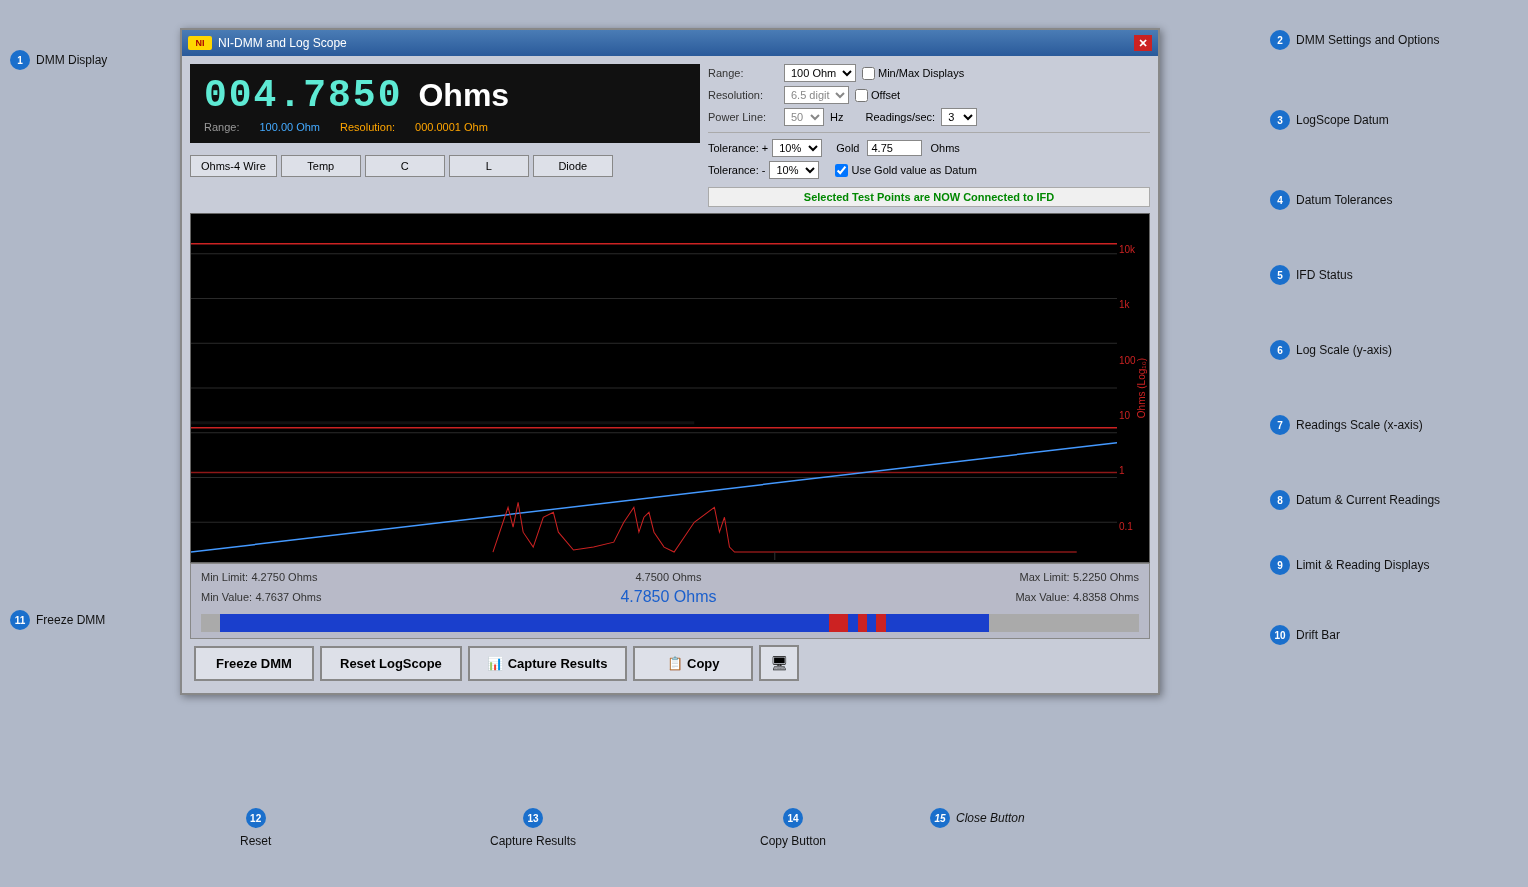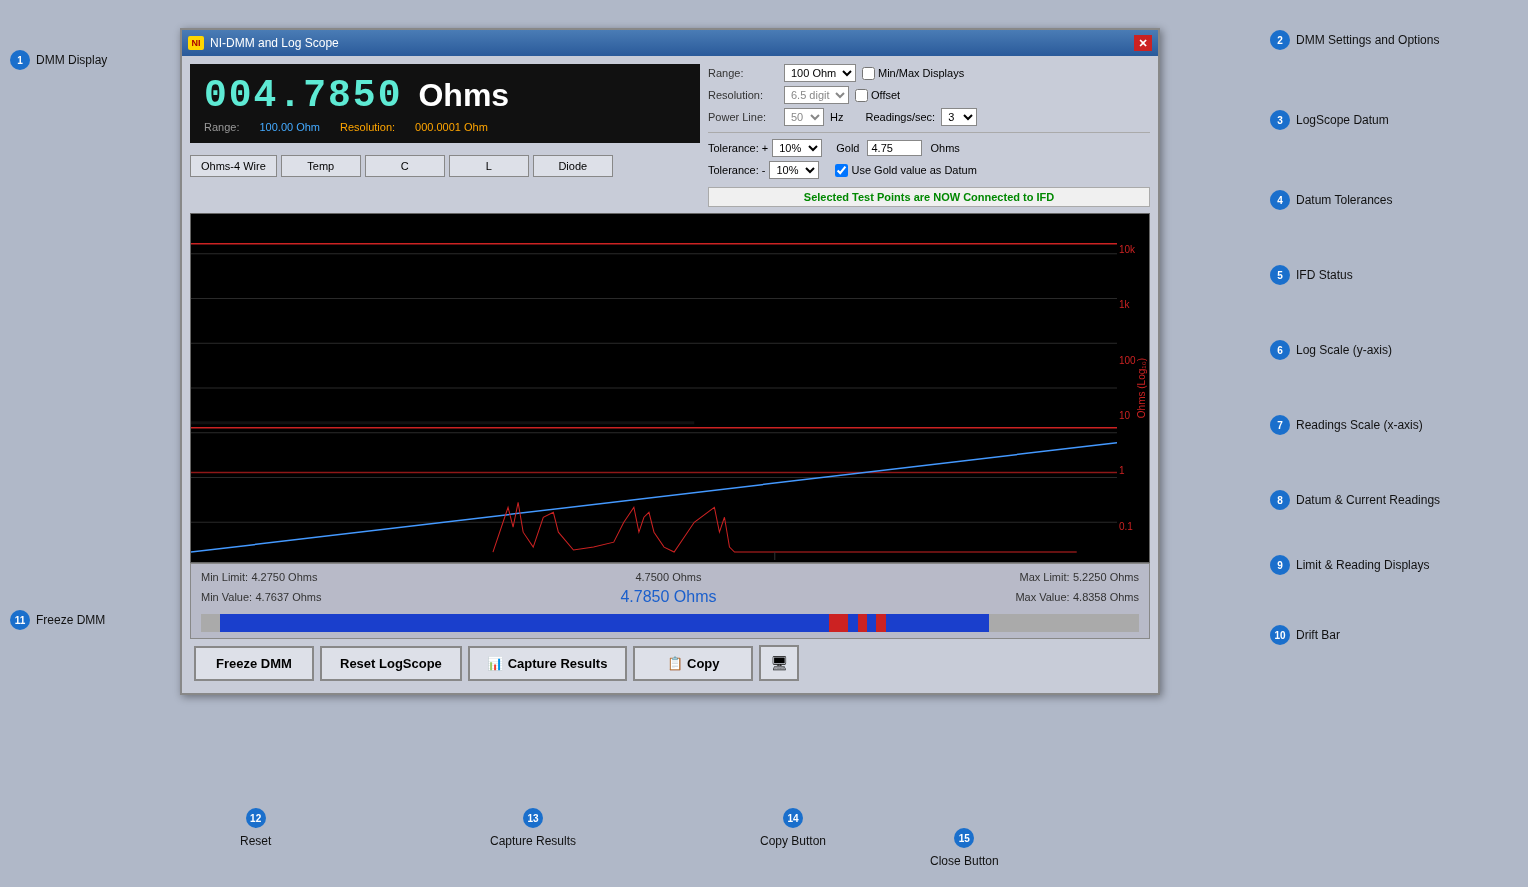--- a/index.html
+++ b/index.html
@@ -54,21 +54,21 @@
       align-items: center;
       padding: 0 6px;
       justify-content: space-between;
     }
     .title-bar-left {
       display: flex;
       align-items: center;
       gap: 6px;
     }
     .title-bar-icon {
-      width: 16px;
+      width: 24px;
       height: 14px;
       background: #ffd700;
       border-radius: 2px;
       display: flex;
       align-items: center;
       justify-content: center;
       font-size: 9px;
       font-weight: bold;
       color: #a00;
     }
@@ -395,21 +395,21 @@
 <div class="annotation" style="position:absolute; top:808px; left:490px; flex-direction:column; align-items:center;">
   <span class="annotation-circle">13</span>
   <span>Capture Results</span>
 </div>
 
 <div class="annotation" style="position:absolute; top:808px; left:760px; flex-direction:column; align-items:center;">
   <span class="annotation-circle">14</span>
   <span>Copy Button</span>
 </div>
 
-<div class="annotation" style="position:absolute; top:828px; left:930px; flex-direction:column; align-items:center;">
+<div class="annotation" style="position:absolute; top:808px; left:930px; flex-direction:row; align-items:center;font-style:italic;">
   <span class="annotation-circle">15</span>
   <span>Close Button</span>
 </div>
 
 <div class="main-window">
 
   <div class="title-bar">
     <div class="title-bar-left">
       <div class="title-bar-icon">NI</div>
       <span class="title-bar-text">NI-DMM and Log Scope</span>

